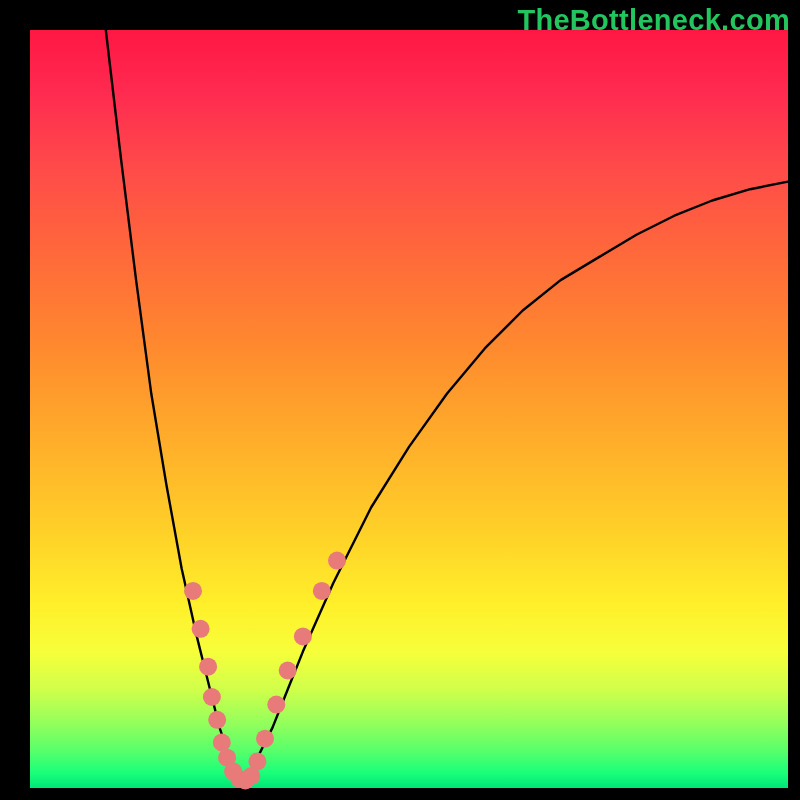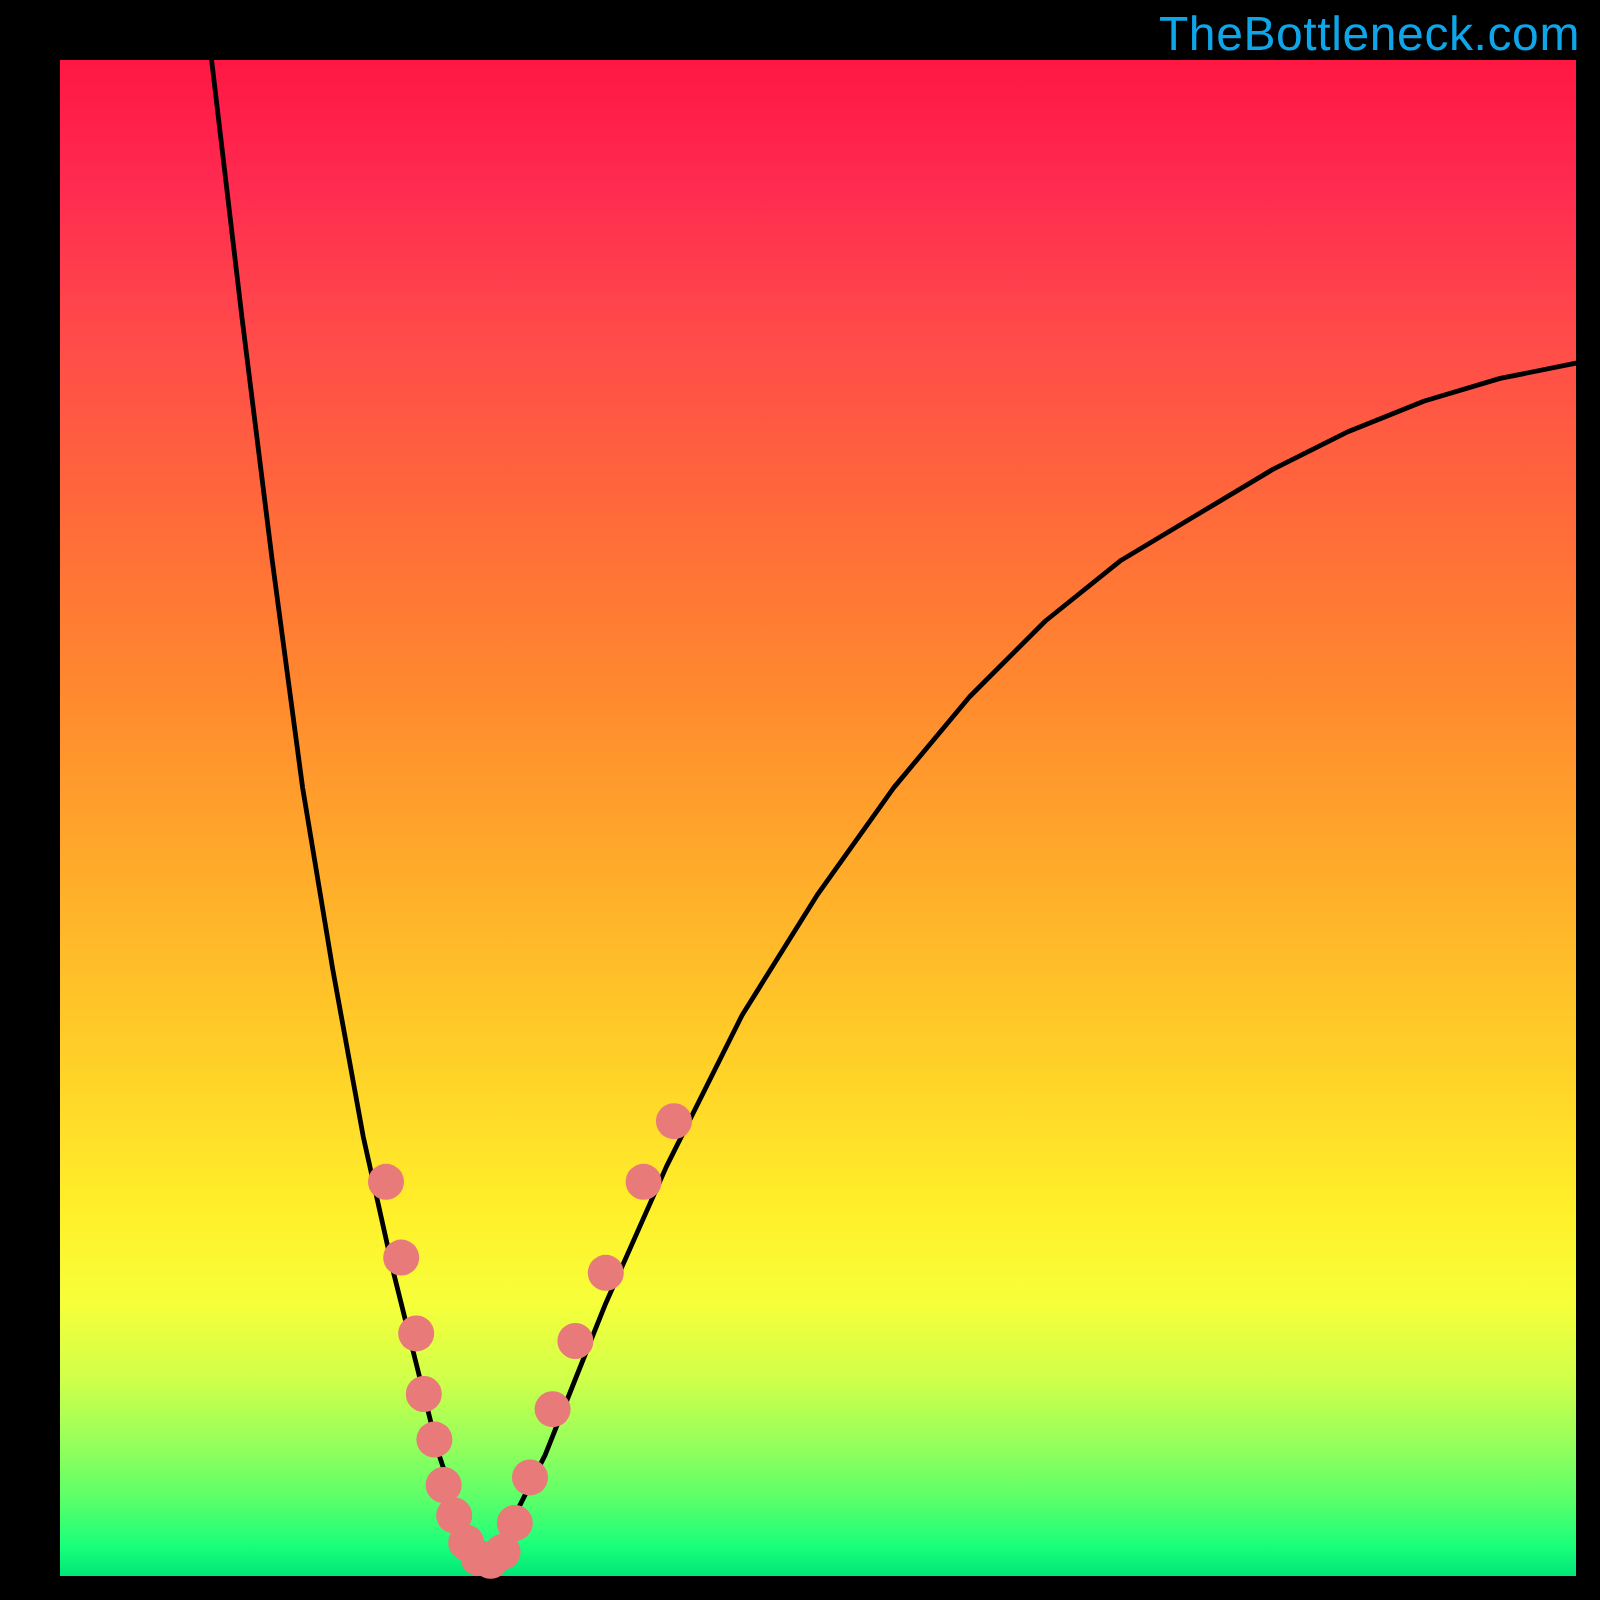--- a/index.html
+++ b/index.html
@@ -47,23 +47,23 @@
     left: 0;
     top: 0;
     width: 758px;
     height: 758px;
     overflow: visible;
   }
   .watermark {
     position: absolute;
     top: 4px;
     right: 10px;
-    color: #0ea5e9;
-    font-size: 24px;
-    font-weight: 400;
+    color: #22c55e;
+    font-size: 29px;
+    font-weight: 700;
     letter-spacing: 0.3px;
     user-select: none;
   }
 </style>
 </head>
 <body>
 
 <div class="stage">
 
   <div class="watermark">TheBottleneck.com</div>

